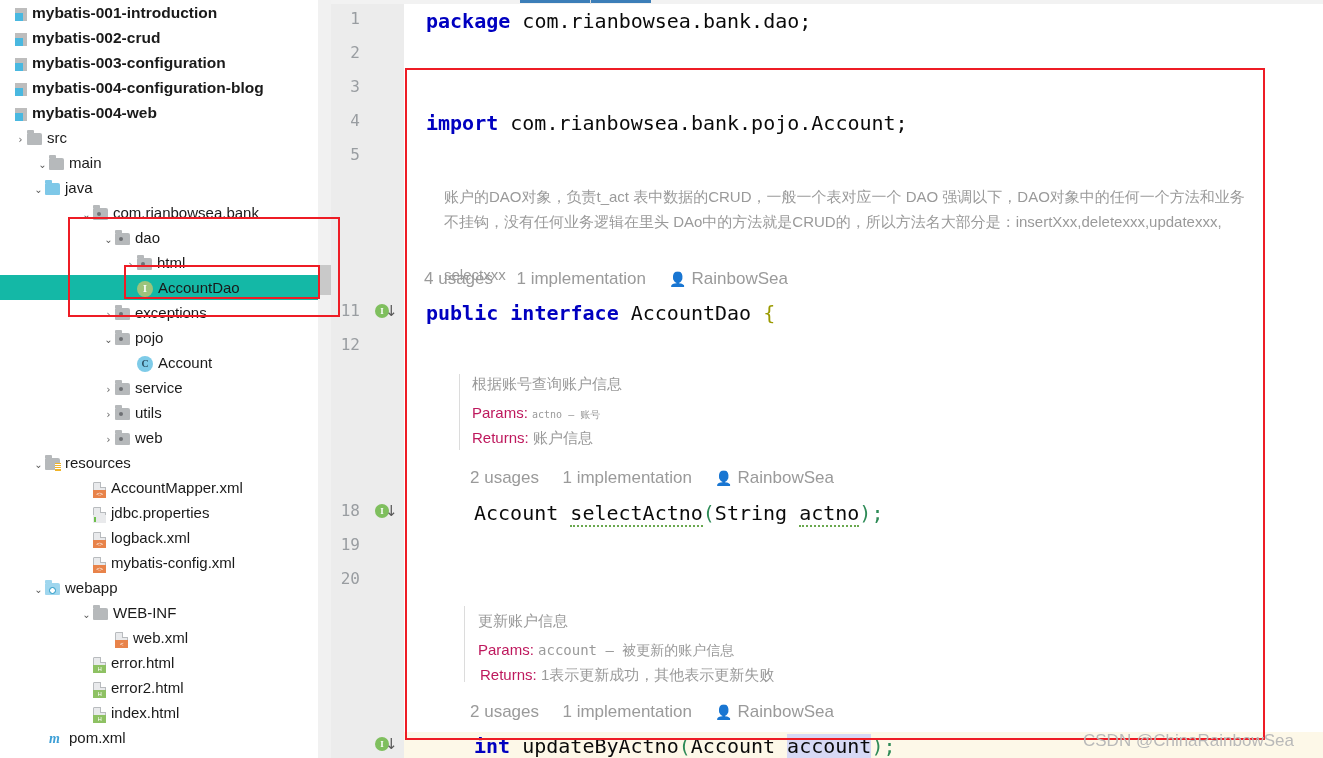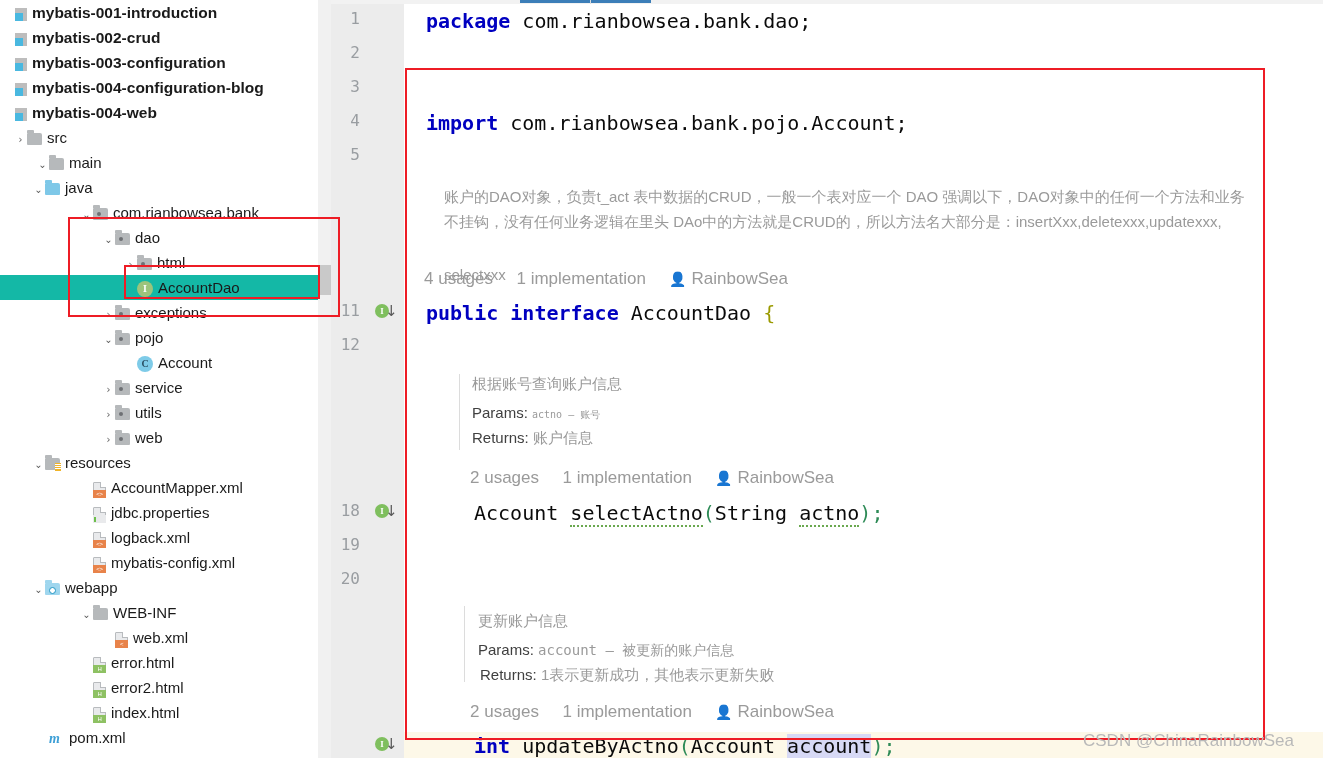--- a/index.html
+++ b/index.html
@@ -113,21 +113,21 @@
 
   
   .hint { position:absolute; white-space:nowrap; font-size:17px; color:#9a9a9a;
      font-family:"Liberation Sans", sans-serif; }
   .hint .person { font-size:14px; color:#9a9a9a; }
 
   
   .doc { position:absolute; color:#9a9a9a; font-size:15px; line-height:25px;
      font-family:"Liberation Sans", sans-serif; white-space:nowrap; }
   .doc-bar { position:absolute; width:1px; background:#dcdcdc; }
-  .doc .lbl { color:#404040; }
+  .doc .lbl { color:#be185d; }
 
   
   #current-line { position:absolute; left:0; top:728px; width:992px; height:30px; background:#fdf8e8; }
   #gutter-current { position:absolute; left:0; top:728px; width:73px; height:30px; background:#e8e6dc; }
 
   
   .redbox { position:absolute; border:2.5px solid #ee1c25; }
 
   
   #watermark { position:absolute; left:1083px; top:731px; font-size:17px; color:#b9b9b9;

